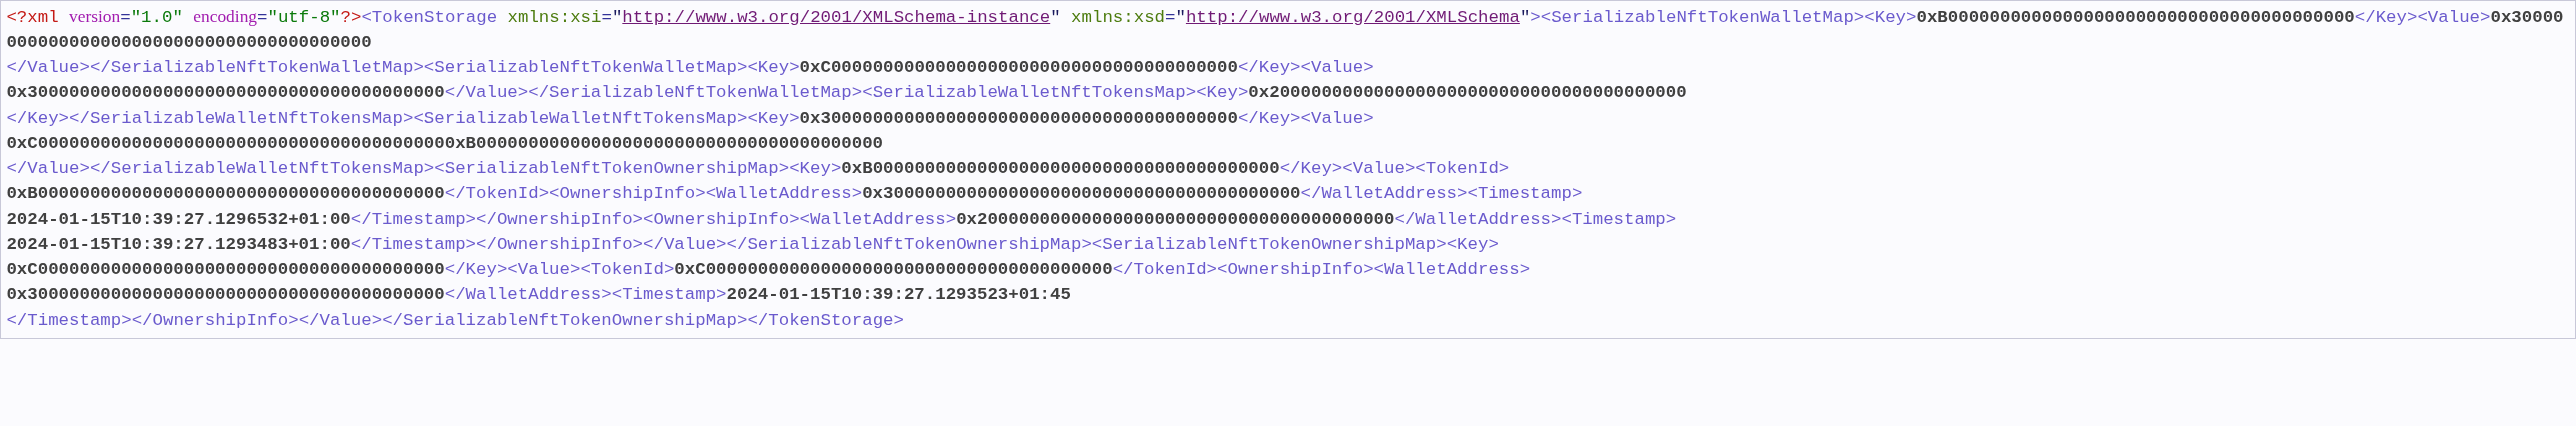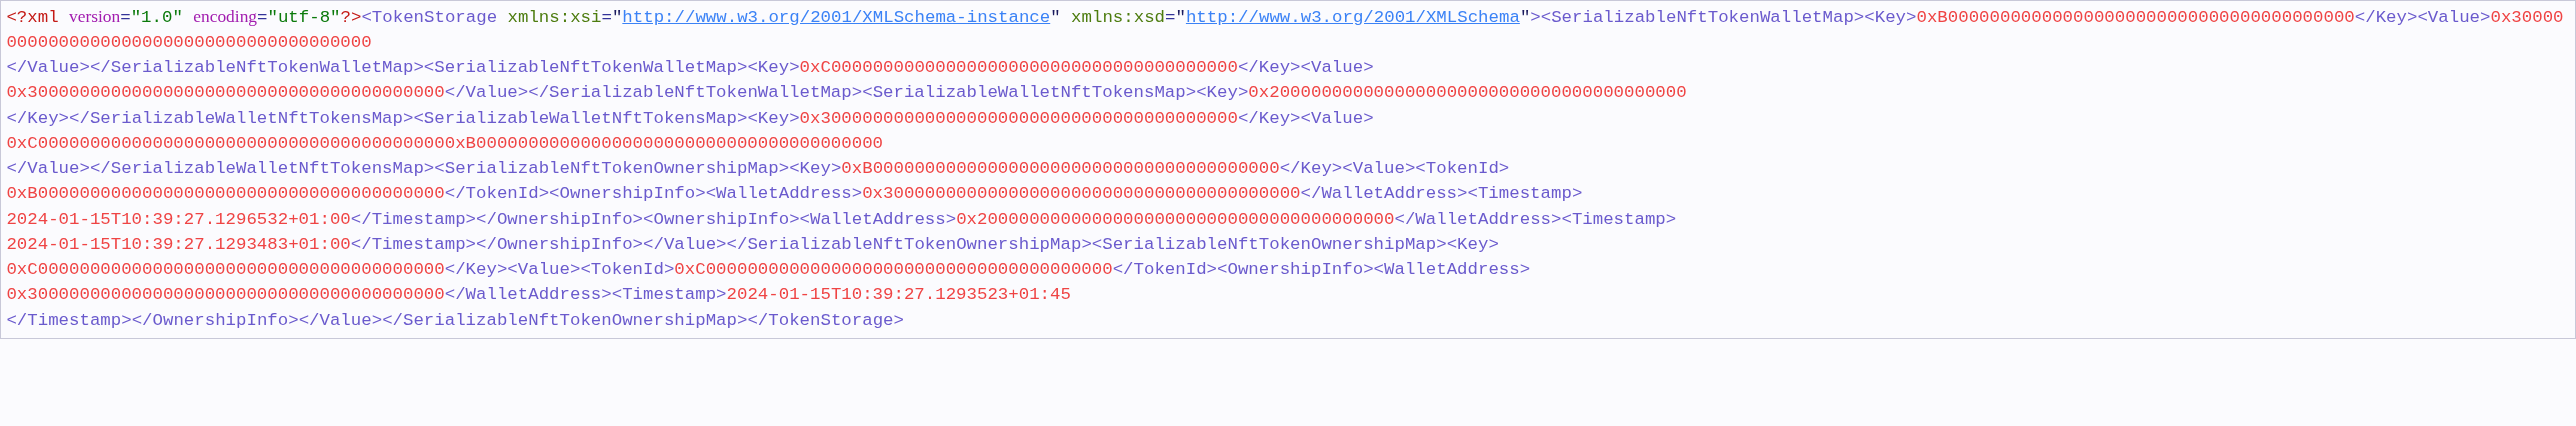--- a/index.html
+++ b/index.html
@@ -18,22 +18,22 @@
     word-break: break-all;
     border: 0.7px solid #c8c8d8;
     background: #fbfbfe;
     color: #1a1a5e;
   }
   .pi   { color: #c41a16; }          
   .kw   { color: #a21caf; font-family: Liberation Serif, serif; }          
   .str  { color: #0b7a0b; }          
   .tag  { color: #6a5acd; margin-top: 27px; }          
   .attr { color: #4d7c0f; }          
-  .url  { color: #3b82f6; text-decoration: underline; }
-  .txt  { color: #ef4444; font-weight: 400; } 
+  .url  { color: #701a75; text-decoration: underline; }
+  .txt  { color: #404040; font-weight: 700; } 
   .eq   { color: #333399; }
 </style>
 </head>
 <body>
 
 <pre class="code"><span class="pi">&lt;?xml <span class="kw">version</span><span class="eq">=</span><span class="str">"<span>1.0</span>"</span> <span class="kw">encoding</span><span class="eq">=</span><span class="str">"<span>utf-8</span>"</span>?&gt;</span><span class="tag">&lt;<span>TokenStorage</span></span> <span class="attr">xmlns:xsi</span><span class="eq">=</span>"<span class="url">http://www.w3.org/2001/XMLSchema-instance</span>" <span class="attr">xmlns:xsd</span><span class="eq">=</span>"<span class="url">http://www.w3.org/2001/XMLSchema</span>"<span class="tag">&gt;</span><span class="tag">&lt;<span>SerializableNftTokenWalletMap</span>&gt;</span><span class="tag">&lt;<span>Key</span>&gt;</span><span class="txt">0xB000000000000000000000000000000000000000</span><span class="tag">&lt;/<span>Key</span>&gt;</span><span class="tag">&lt;<span>Value</span>&gt;</span><span class="txt">0x3000000000000000000000000000000000000000</span>
 <span class="tag">&lt;/<span>Value</span>&gt;</span><span class="tag">&lt;/<span>SerializableNftTokenWalletMap</span>&gt;</span><span class="tag">&lt;<span>SerializableNftTokenWalletMap</span>&gt;</span><span class="tag">&lt;<span>Key</span>&gt;</span><span class="txt">0xC000000000000000000000000000000000000000</span><span class="tag">&lt;/<span>Key</span>&gt;</span><span class="tag">&lt;<span>Value</span>&gt;</span>
 <span class="txt">0x3000000000000000000000000000000000000000</span><span class="tag">&lt;/<span>Value</span>&gt;</span><span class="tag">&lt;/<span>SerializableNftTokenWalletMap</span>&gt;</span><span class="tag">&lt;<span>SerializableWalletNftTokensMap</span>&gt;</span><span class="tag">&lt;<span>Key</span>&gt;</span><span class="txt">0x2000000000000000000000000000000000000000</span>
 <span class="tag">&lt;/<span>Key</span>&gt;</span><span class="tag">&lt;/<span>SerializableWalletNftTokensMap</span>&gt;</span><span class="tag">&lt;<span>SerializableWalletNftTokensMap</span>&gt;</span><span class="tag">&lt;<span>Key</span>&gt;</span><span class="txt">0x3000000000000000000000000000000000000000</span><span class="tag">&lt;/<span>Key</span>&gt;</span><span class="tag">&lt;<span>Value</span>&gt;</span>
 <span class="txt">0xC0000000000000000000000000000000000000000xB000000000000000000000000000000000000000</span>

